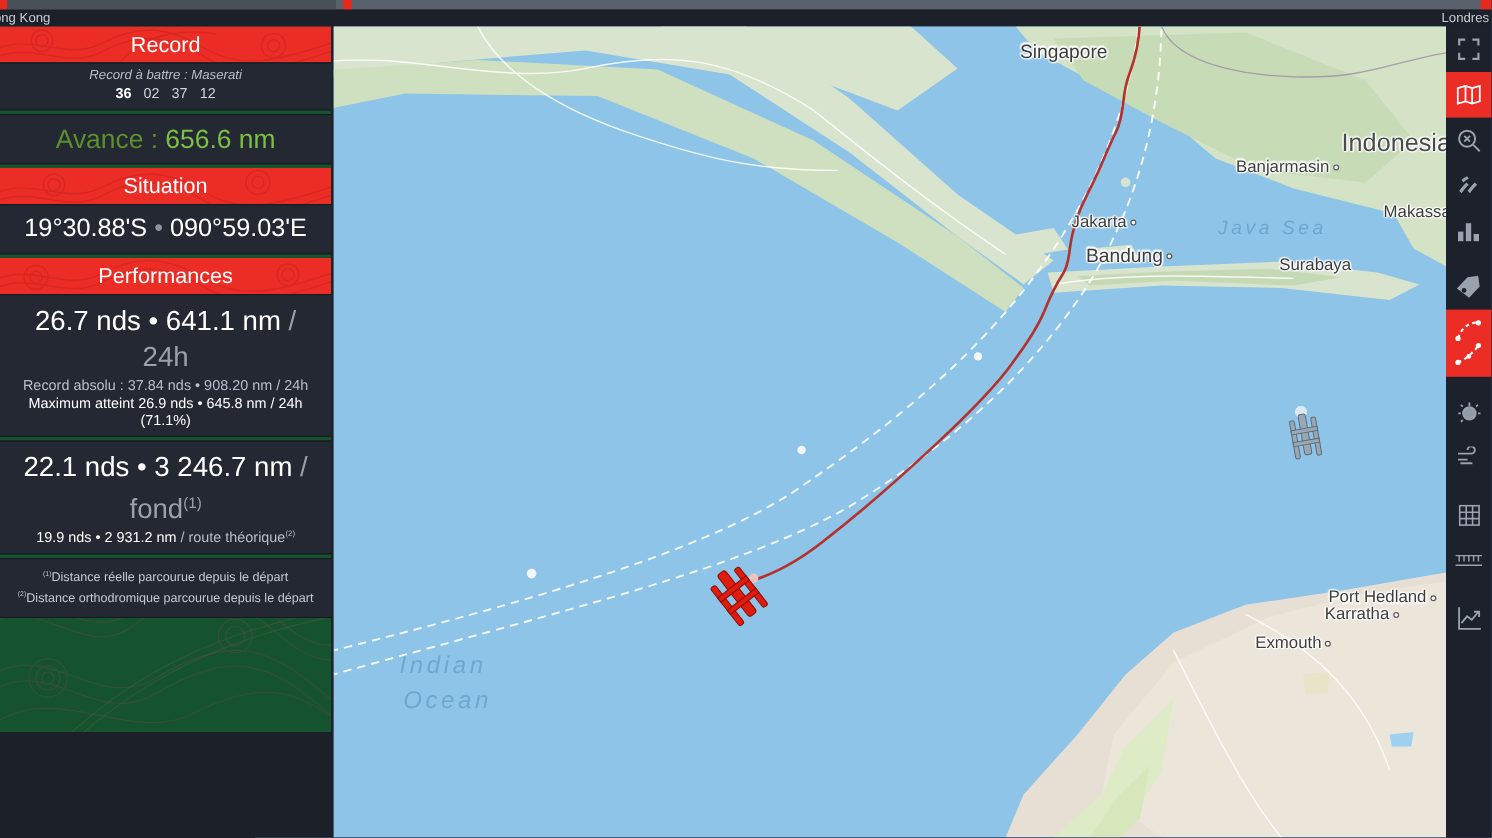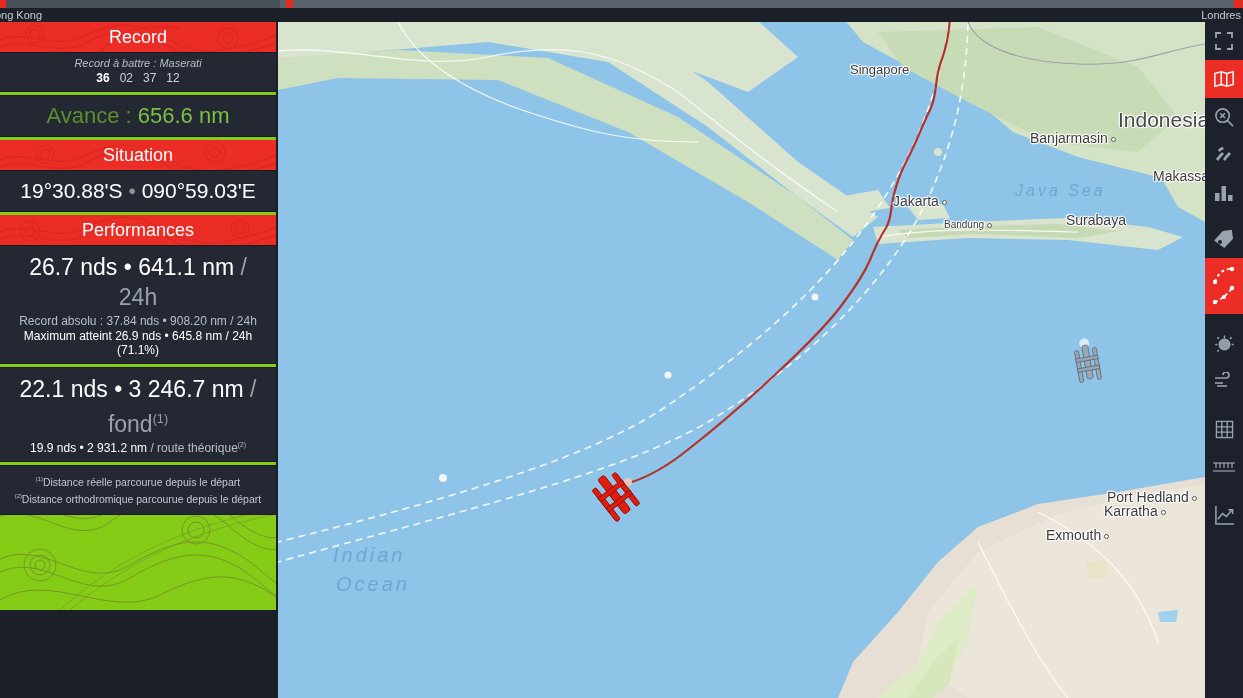--- a/index.html
+++ b/index.html
@@ -29,21 +29,21 @@
   #topnames .tn {
     position: absolute; top: 0; font-size: 11px; color: #c7ccd4;
     line-height: 14px; white-space: nowrap;
   }
   #topnames .tn-left { left: -13px; }
   #topnames .tn-right { right: 2px; }
 
   
   #sidebar {
     position: absolute; left: 0; top: 22px; width: 276px; height: 588px;
-    background: #84cc16;
+    background: #14532d;
     overflow: hidden;
   }
   .sb-wavefill {
     position: absolute; left: 0; right: 0; bottom: 0; height: 140px;
     opacity: .55;
   }
 
   .panel-head {
     position: relative;
     height: 30px; line-height: 30px;
@@ -352,27 +352,27 @@
           <rect x="-15" y="-20" width="5" height="40" rx="2"></rect>
           <rect x="10" y="-20" width="5" height="40" rx="2"></rect>
           <rect x="-4" y="-25" width="8" height="44" rx="2.5"></rect>
           <rect x="-15" y="-10" width="30" height="4.5"></rect>
           <rect x="-15" y="3" width="30" height="4.5"></rect>
         </g>
       </g>
     </svg>
 
     <div id="map-labels">
-        <div class="mlabel" style="left: 572px; top: 40px; font-size: 13px;"><span>Singapore</span></div>
+        <div class="mlabel" style="left: 572px; top: 13px; font-size: 16px;"><span>Singapore</span></div>
         <div class="mlabel big" style="left: 840px; top: 86px; font-size: 21px;"><span>Indonesia</span></div>
         <div class="mlabel" style="left: 752px; top: 108px; font-size: 14px;"><span>Banjarmasin</span><span class="citydot"></span></div>
         <div class="mlabel" style="left: 875px; top: 146px; font-size: 14px;"><span>Makassar</span></div>
         <div class="mlabel sea" style="left: 737px; top: 160px; font-size: 16px;"><span>Java Sea</span></div>
-        <div class="mlabel" style="left: 615px; top: 171px; font-size: 14px;"><span>Jakarta</span><span class="citydot"></span></div>
-        <div class="mlabel" style="left: 627px; top: 197px; font-size: 10px; margin-left: 39px;"><span>Bandung</span><span class="citydot"></span></div>
+        <div class="mlabel" style="left: 615px; top: 154px; font-size: 14px;"><span>Jakarta</span><span class="citydot"></span></div>
+        <div class="mlabel" style="left: 627px; top: 183px; font-size: 16px;"><span>Bandung</span><span class="citydot"></span></div>
         <div class="mlabel" style="left: 788px; top: 190px; font-size: 14px;"><span>Surabaya</span></div>
         <div class="mlabel sea" style="left: 55px; top: 522px; font-size: 20px;"><span>Indian</span></div>
         <div class="mlabel sea" style="left: 58px; top: 551px; font-size: 20px;"><span>Ocean</span></div>
         <div class="mlabel" style="left: 829px; top: 467px; font-size: 14px;"><span>Port Hedland</span><span class="citydot"></span></div>
         <div class="mlabel" style="left: 826px; top: 481px; font-size: 14px;"><span>Karratha</span><span class="citydot"></span></div>
         <div class="mlabel" style="left: 768px; top: 505px; font-size: 14px;"><span>Exmouth</span><span class="citydot"></span></div>
       </div>
   </div>
 
   <div id="toolbar">

